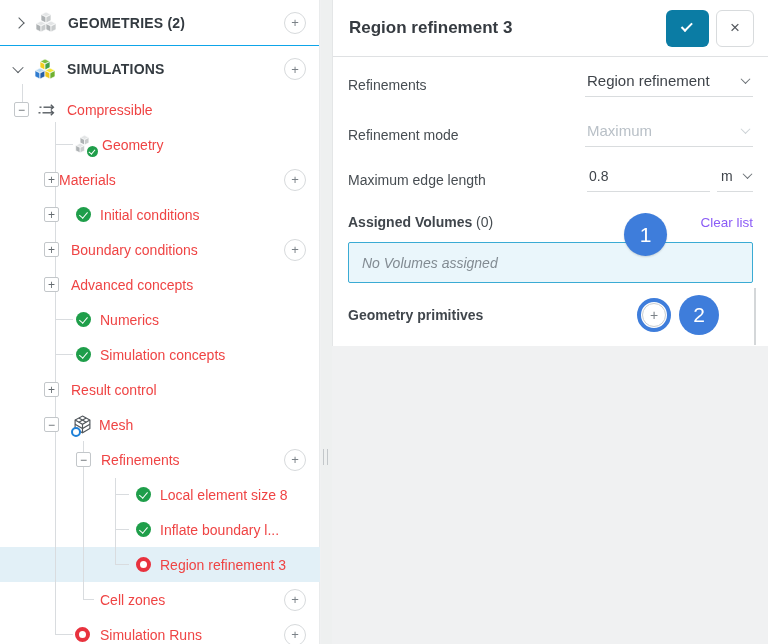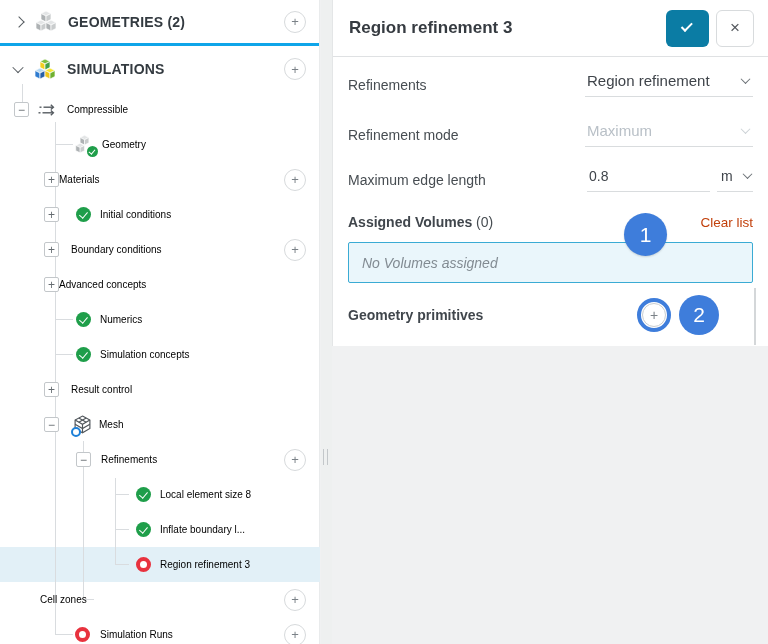--- a/index.html
+++ b/index.html
@@ -14,23 +14,23 @@
 
   
   .sidebar { position:absolute; left:0; top:0; width:320px; height:644px; background:#fff; border-right:1px solid #e9ebec; }
   .sel-bg { position:absolute; left:0; top:547px; width:320px; height:35px; background:#e2f0f7; z-index:1; }
   .tree-lines { position:absolute; inset:0; z-index:2; pointer-events:none; }
   .tl { position:absolute; background:#d9dcdf; }
   .tree-col { position:relative; z-index:3; }
 
   .srow { position:relative; height:35px; display:flex; align-items:center; }
   .hrow { position:relative; height:46px; display:flex; align-items:center; padding-left:12px; }
-  .hrow.first { border-bottom:3px solid #0ea5e9; }
+  .hrow.first { border-bottom:1px solid #0ea5e9; }
   .hlabel { font-size:14px; font-weight:bold; color:#333a40; letter-spacing:.2px; margin-left:10px; }
-  .tlabel { font-size:10px; color:#000000; white-space:nowrap; }
+  .tlabel { font-size:14px; color:#ef4444; white-space:nowrap; }
 
   .chev { width:8px; height:8px; border-right:1.6px solid #575d62; border-bottom:1.6px solid #575d62; display:inline-block; flex:none; }
   .chev.right { transform:rotate(-45deg); margin-left:3px; }
   .chev.down  { transform:rotate(45deg) translate(-1px,-1px); margin-left:2px; }
 
   .expander {
     width:15px; height:15px; flex:none; background:#fff;
     border:1px solid #c3c7ca; border-radius:2px;
     font-size:12px; line-height:12px; color:#666c71;
     display:flex; align-items:center; justify-content:center;
@@ -89,21 +89,21 @@
     border-bottom:1px solid #d9dcde; font-size:14px; color:#3f444a; padding:0 0 7px 2px;
     font-family:"Liberation Sans", sans-serif; }
   .unit-select { width:36px; margin-left:7px; display:flex; align-items:center; justify-content:space-between;
     border-bottom:1px solid #d9dcde; padding:0 2px 7px 4px; }
   .unit-select .val { font-size:14px; color:#3f444a; }
 
   .assigned-row { height:40px; display:flex; align-items:center; justify-content:space-between; }
   .assigned-label { font-size:14px; color:#40464c; }
   .assigned-label b { font-weight:bold; }
   .assigned-count { font-weight:normal; color:#474d52; }
-  .clear-list { font-size:13.5px; color:#c2410c; }
+  .clear-list { font-size:13.5px; color:#8b5cf6; }
 
   .info-box { height:41px; background:#eaf6fb; border:1.5px solid #3aabd4; border-radius:2px;
     display:flex; align-items:center; padding-left:13px; }
   .info-box .msg { font-size:14px; font-style:italic; color:#828b92; }
 
   .prim-row { height:63px; display:flex; align-items:center; justify-content:space-between; padding-right:34px; }
   .prim-label { font-size:14px; font-weight:bold; color:#40464c; }
   .prim-actions { display:flex; align-items:center; }
   .ring-plus { width:34px; height:34px; border-radius:50%; border:4px solid #3e7ddb; background:#fff;
     display:flex; align-items:center; justify-content:center; }
@@ -221,21 +221,21 @@
     </div>
 
     <div class="srow" style="padding-left:44px">
       <span class="expander">+</span>
       <span class="tlabel" style="margin-left:12px">Boundary conditions</span>
       <span class="addbtn">+</span>
     </div>
 
     <div class="srow" style="padding-left:44px">
       <span class="expander">+</span>
-      <span class="tlabel" style="">Advanced concepts</span>
+      <span class="tlabel" style="margin-left:12px">Advanced concepts</span>
     </div>
 
     <div class="srow" style="padding-left:76px">
       <span class="check-ic"></span>
       <span class="tlabel" style="margin-left:9px">Numerics</span>
     </div>
 
     <div class="srow" style="padding-left:76px">
       <span class="check-ic"></span>
       <span class="tlabel" style="margin-left:9px">Simulation concepts</span>
@@ -276,21 +276,21 @@
     <div class="srow" style="padding-left:136px">
       <span class="check-ic"></span>
       <span class="tlabel" style="margin-left:9px">Inflate boundary l...</span>
     </div>
 
     <div class="srow" style="padding-left:136px">
       <span class="red-o"></span>
       <span class="tlabel" style="margin-left:9px">Region refinement 3</span>
     </div>
 
-    <div class="srow" style="padding-left:40px">
+    <div class="srow" style="padding-left:100px">
       <span class="tlabel">Cell zones</span>
       <span class="addbtn">+</span>
     </div>
 
     <div class="srow" style="padding-left:75px">
       <span class="red-o"></span>
       <span class="tlabel" style="margin-left:10px">Simulation Runs</span>
       <span class="addbtn">+</span>
     </div>
   </div>

